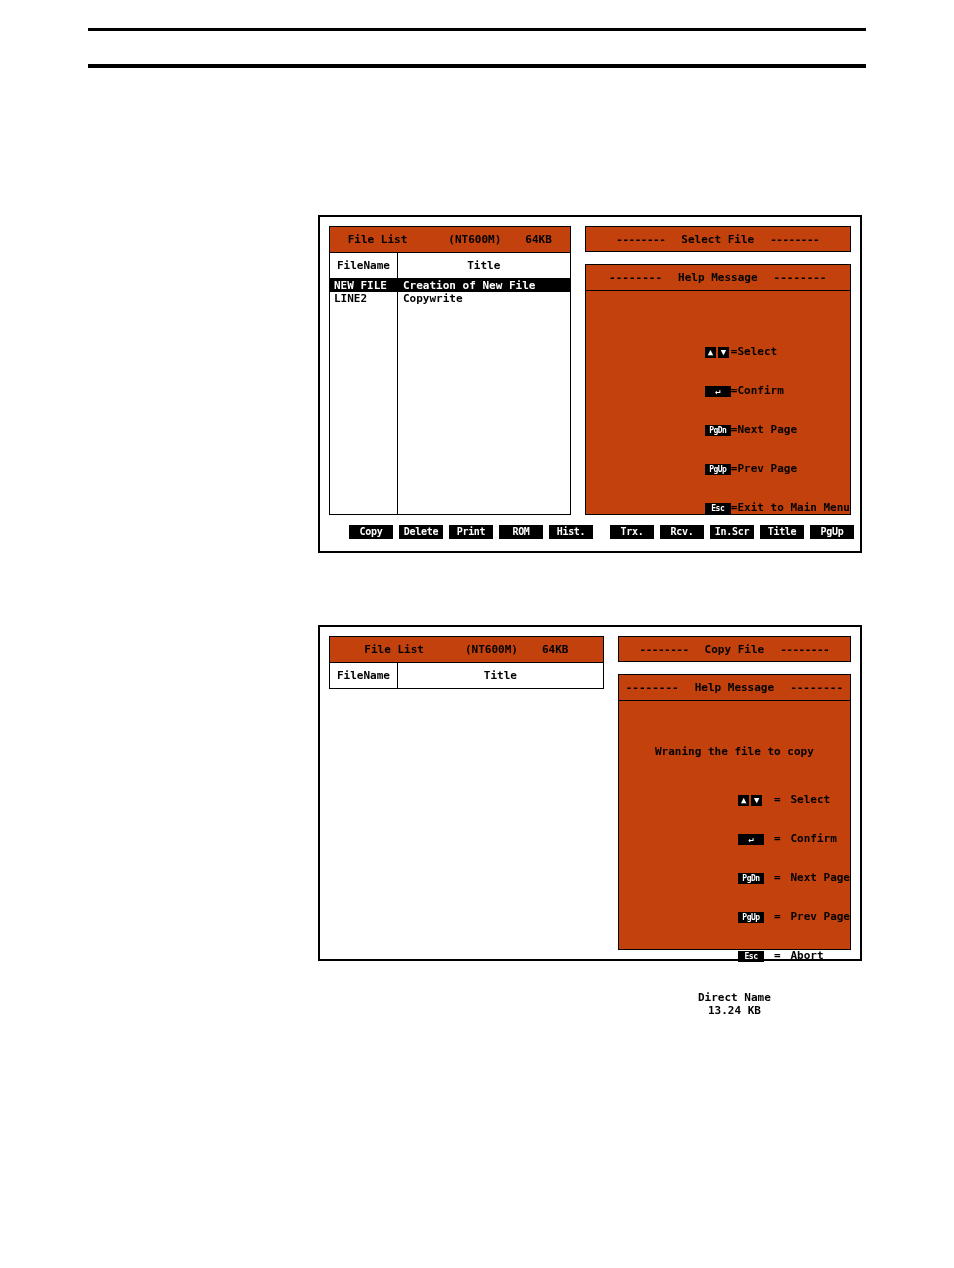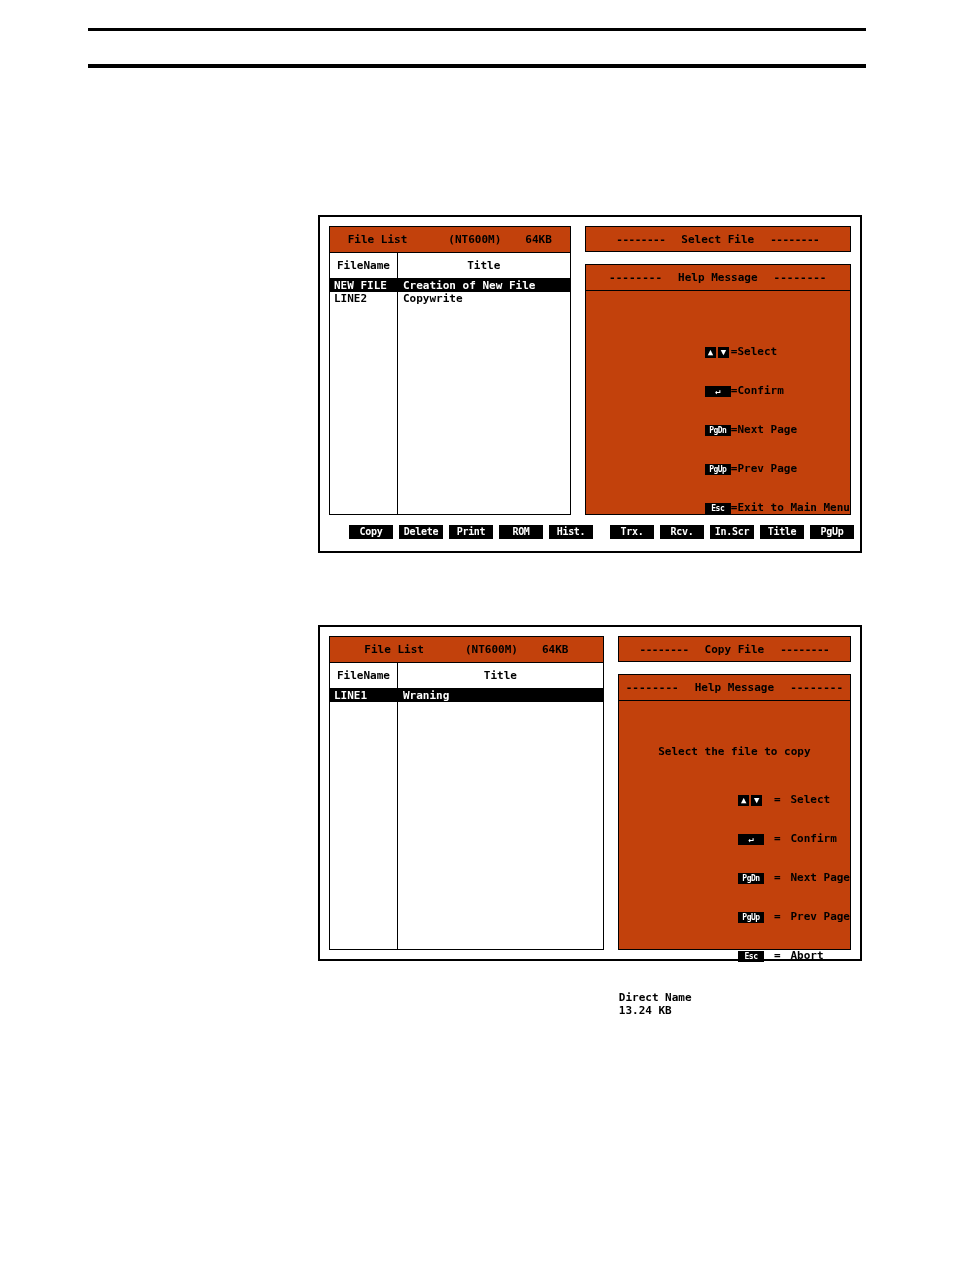--- a/index.html
+++ b/index.html
@@ -257,21 +257,21 @@
     font-size: 9px;
     text-align: center;
     margin-right: 2px;
   }
   .keycap.enterkey {
     font-size: 9px;
   }
 
   
   .help-foot {
-    text-align: left;
+    text-align: center;
     white-space: pre;
   }
 
   
   .fkey-bar {
     flex: none;
     height: 20px;
     margin-top: 7px;
     display: flex;
     flex-direction: row;
@@ -436,48 +436,38 @@
           <span class="t-main">File List</span>
           <span class="t-model">(NT600M)</span>
           <span class="t-mem">64KB</span>
         </div>
 
         <div class="fl-colhead term" style="border-left:1px solid #000;border-right:1px solid #000;">
           <div class="col-name">FileName</div>
           <div class="col-title">Title</div>
         </div>
 
-        <div class="fl-rows">
-          <div class="rows-namecol"></div>
-          <div class="rows-titlecol"></div>
-          <div class="rows-overlay term">
-            <div class="file-row selected">
-              <span class="fname">LINE1</span>
-              <span class="ftitle">Wraning</span>
-            </div>
-          </div>
-        </div>
       </div>
 
       <div class="pane-right">
 
         <div class="box mode-box term">
           <span class="dash">--------</span>
           <span class="label">Copy File</span>
           <span class="dash">--------</span>
         </div>
 
         <div class="box help-box">
           <div class="help-head term">
             <span class="dash">--------</span>
             <span class="label">Help Message</span>
             <span class="dash">--------</span>
           </div>
           <div class="help-content term">
-            <div class="help-prompt" style="margin-top:44px;height:13px;">Select the file to copy</div>
+            <div class="help-prompt" style="margin-top:44px;height:13px;">Wraning the file to copy</div>
             <table class="keytable" style="margin-top:22px;">
               <tbody>
                   <tr>
                 <td class="kcell">
                   <span class="keycap arrowpair"><span class="arrowbox">▲</span><span class="arrowbox">▼</span></span>
                 </td>
                 <td class="eqcell">=</td>
                 <td class="dcell">Select</td>
               </tr>
               <tr>

